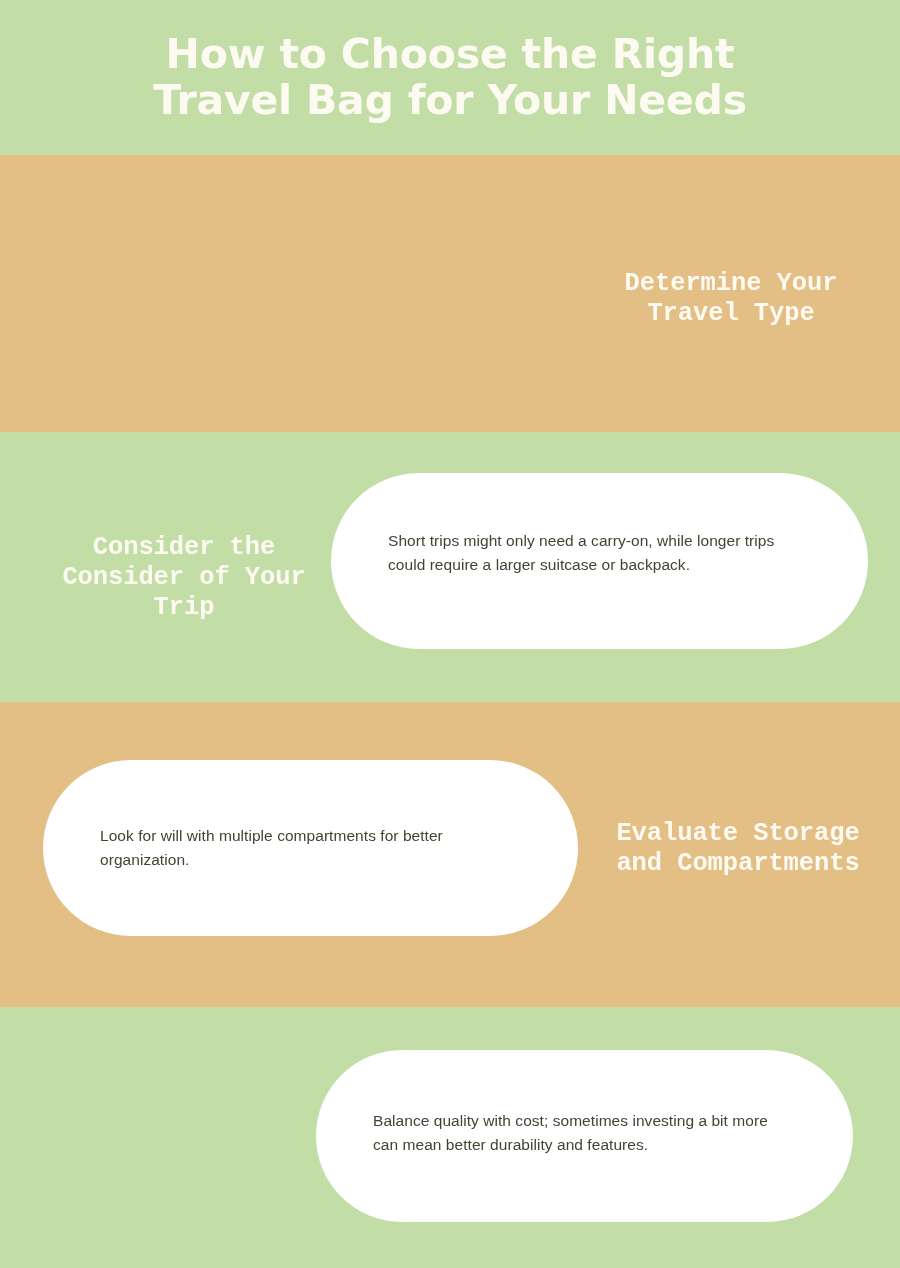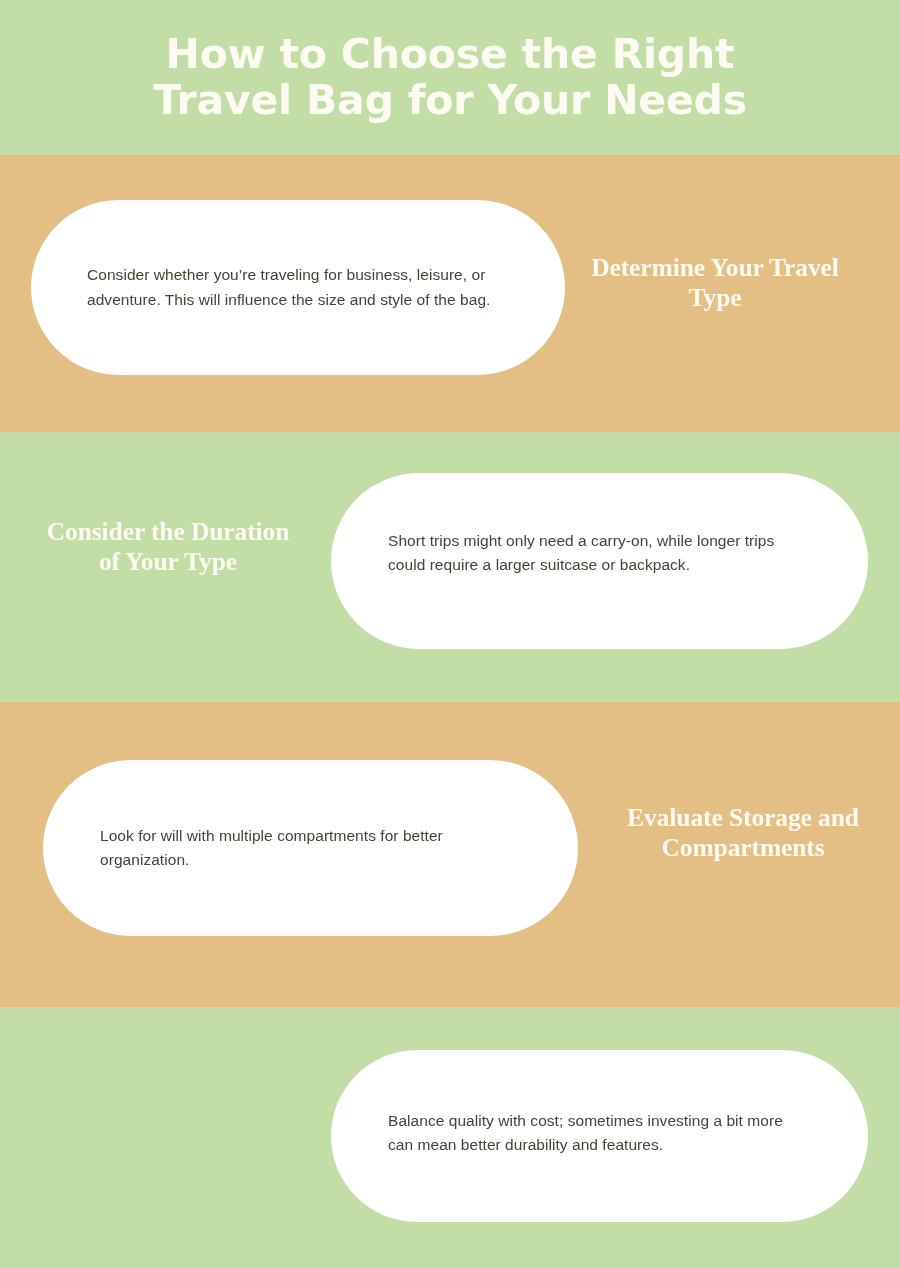--- a/index.html
+++ b/index.html
@@ -68,59 +68,56 @@
     color: #3e4532;
     font-family: "Liberation Sans", sans-serif;
     font-size: 15.5px;
     line-height: 1.55;
     letter-spacing: 0.05px;
   }
 
   .pill-1 { left: 31px;  top: 200px;  width: 534px; height: 175px; padding: 0 56px 0 56px; }
   .pill-2 { left: 331px; top: 473px;  width: 537px; height: 176px; padding: 0 56px 16px 57px; }
   .pill-3 { left: 43px;  top: 760px;  width: 535px; height: 176px; padding: 0 56px 0 57px; }
-  .pill-4 { left: 331px; top: 1050px; width: 537px; height: 172px; padding: 0 56px 6px 57px; }
+  .pill-4 { left: 316px; top: 1050px; width: 537px; height: 172px; padding: 0 56px 6px 57px; }
 
   
   .section-heading {
     position: absolute;
-    margin: 0;
+    margin: 16px;
     color: #fdfaf2;
-    font-family: Liberation Serif, serif;
+    font-family: Liberation Mono, monospace;
     font-weight: bold;
     font-size: 25.5px;
     line-height: 1.18;
     text-align: center;
     letter-spacing: -0.1px;
   }
   .heading-1 { left: 585px; top: 253px;  width: 260px; }
   .heading-2 { left: 38px;  top: 517px;  width: 260px; }
-  .heading-3 { left: 613px; top: 803px;  width: 260px; }
+  .heading-3 { left: 592px; top: 803px;  width: 260px; }
   .heading-4 { left: 54px;  top: 1105px; width: 260px; }
 </style>
 </head>
 <body>
 
 <div class="poster">
 
   <div class="title-band">
     <h1 class="poster-title">How to Choose the Right Travel Bag for Your Needs</h1>
   </div>
 
   <div class="band band-1"></div>
-  <div class="pill pill-1">
-    <p class="pill-text">Consider whether you’re traveling for business, leisure, or adventure. This will influence the size and style of the bag.</p>
-  </div>
   <h2 class="section-heading heading-1">Determine Your Travel Type</h2>
 
   <div class="band band-2"></div>
   <div class="pill pill-2">
     <p class="pill-text">Short trips might only need a carry-on, while longer trips could require a larger suitcase or backpack.</p>
   </div>
-  <h2 class="section-heading heading-2">Consider the Duration of Your Type</h2>
+  <h2 class="section-heading heading-2">Consider the Consider of Your Trip</h2>
 
   <div class="band band-3"></div>
   <div class="pill pill-3">
     <p class="pill-text">Look for will with multiple compartments for better organization.</p>
   </div>
   <h2 class="section-heading heading-3">Evaluate Storage and Compartments</h2>
 
   <div class="band band-4"></div>
   <div class="pill pill-4">
     <p class="pill-text">Balance quality with cost; sometimes investing a bit more can mean better durability and features.</p>

